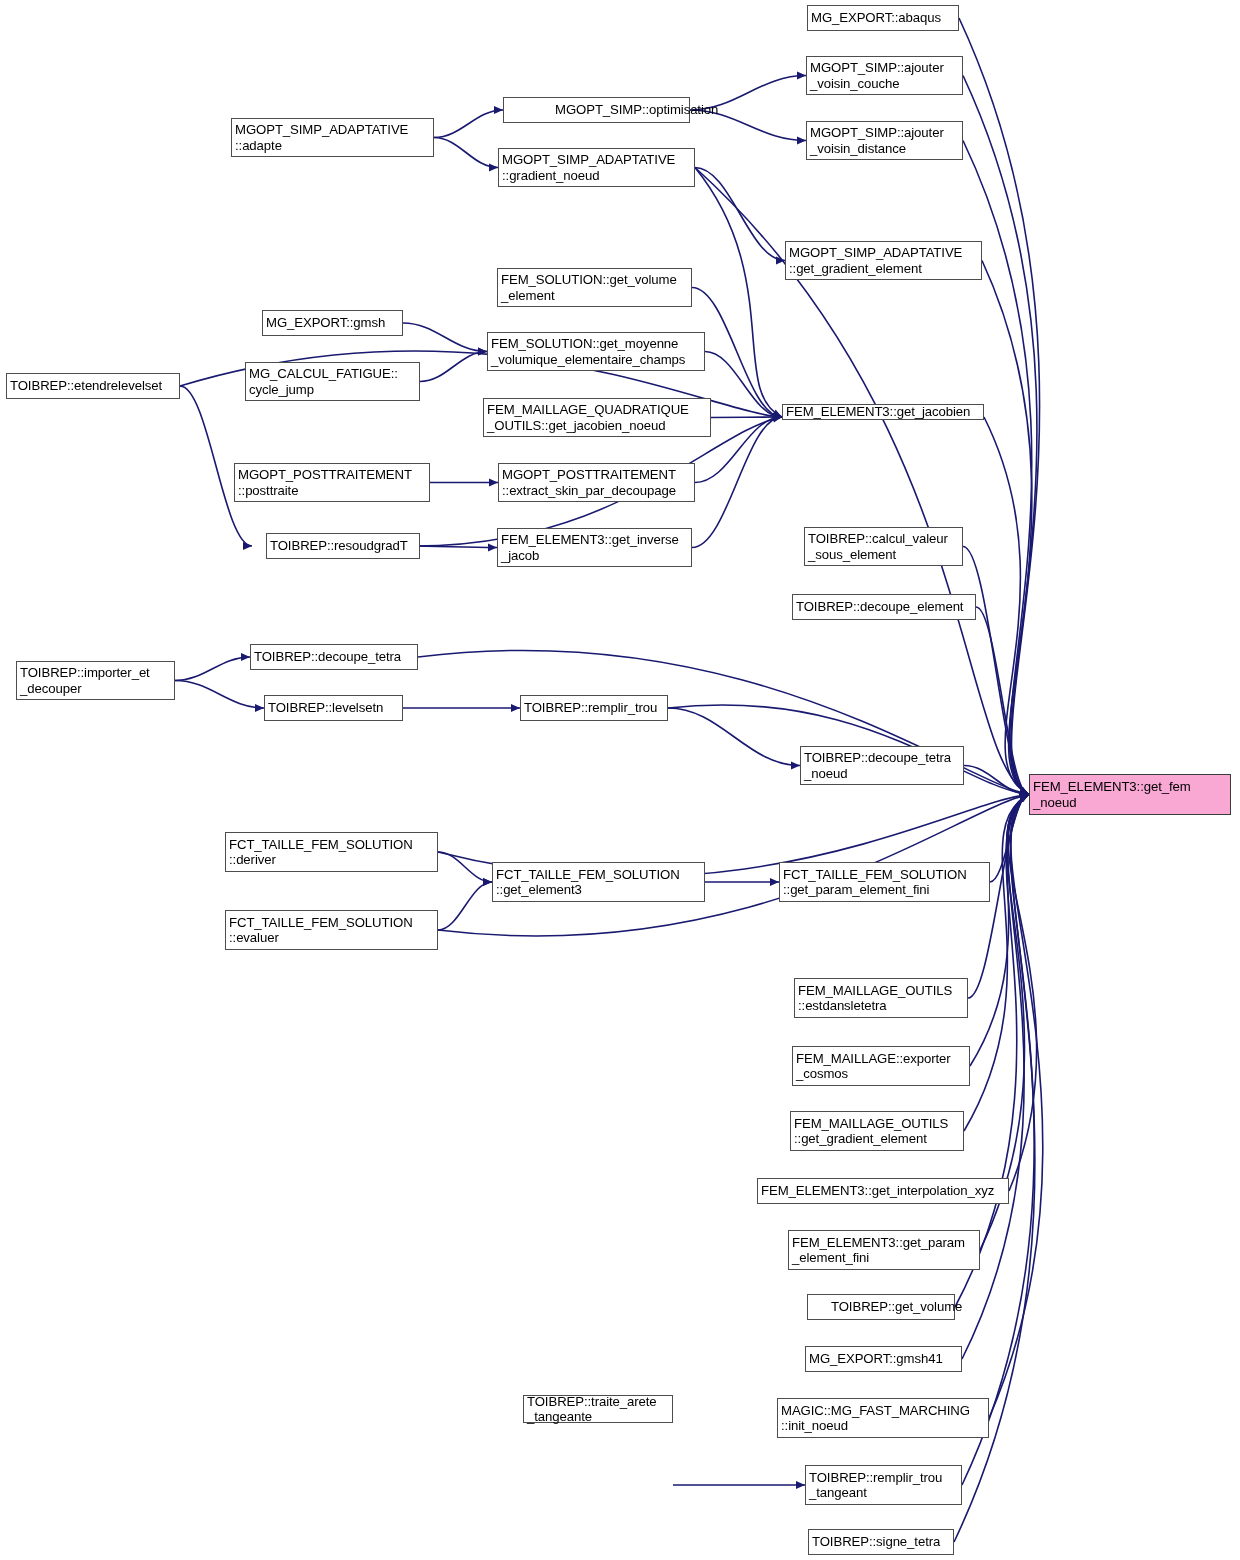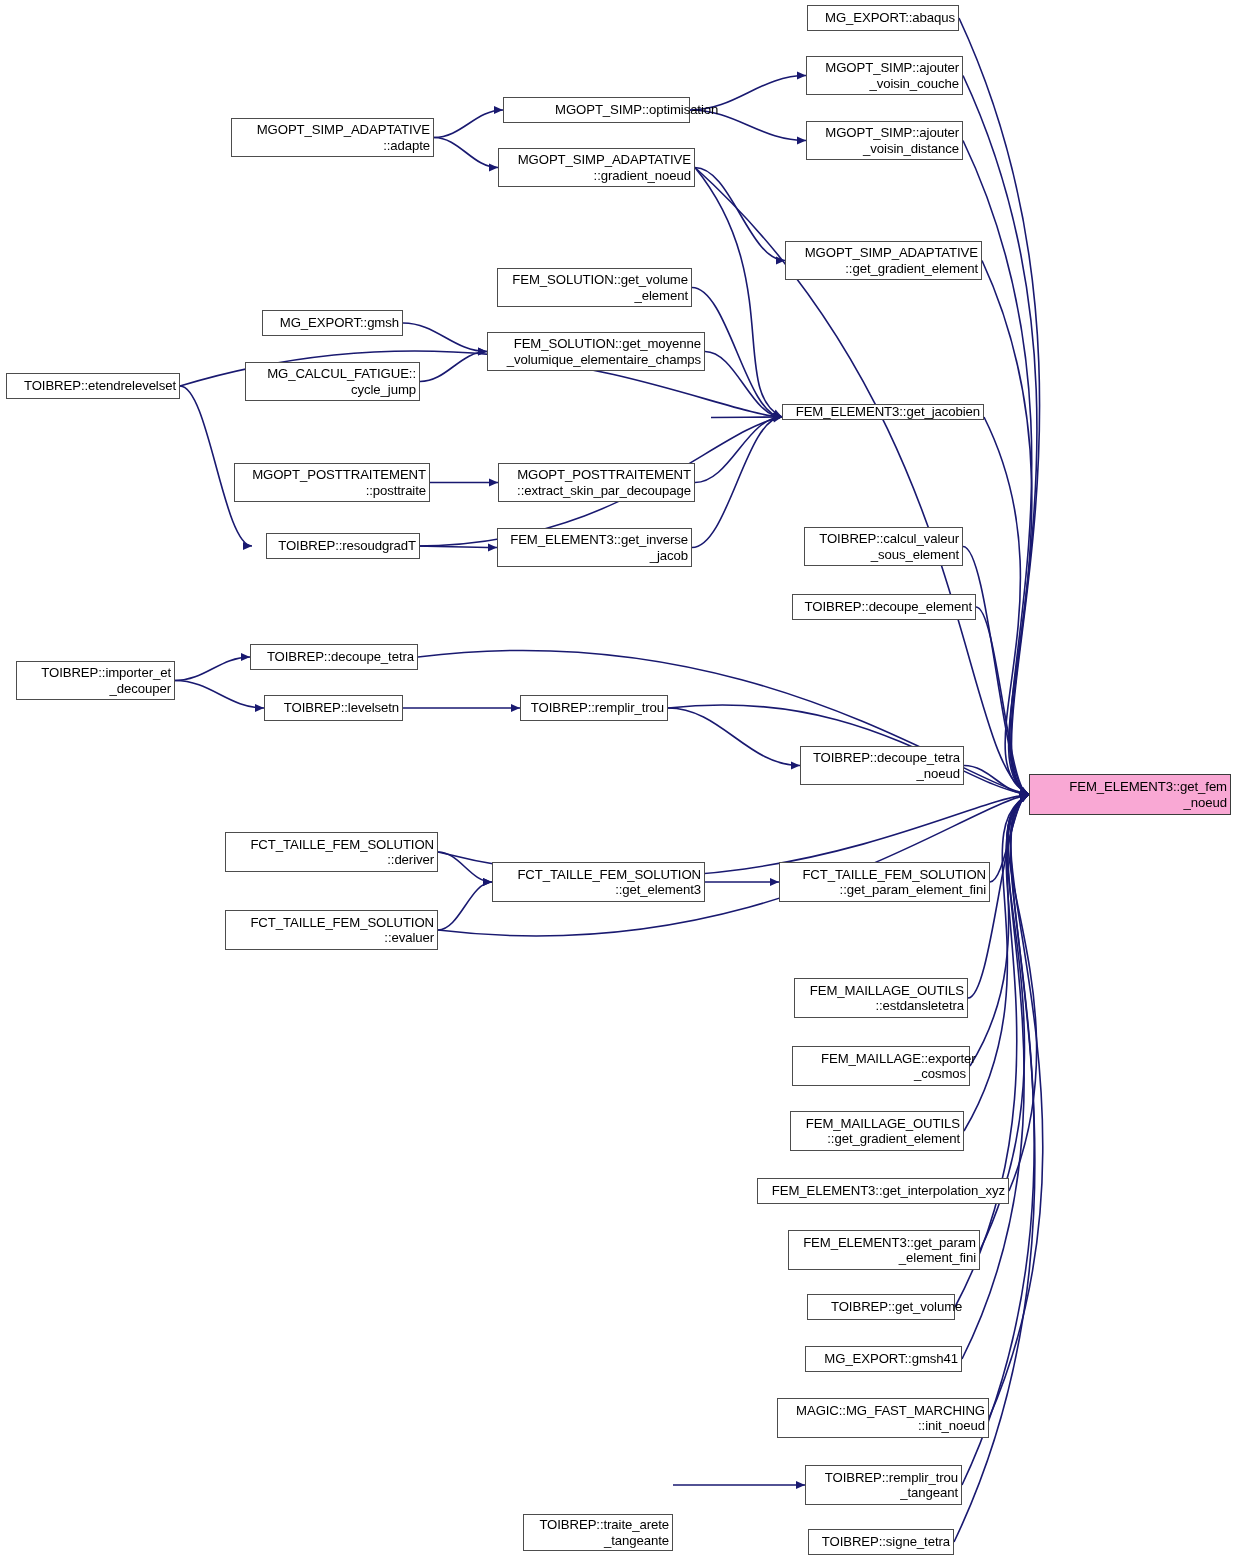--- a/index.html
+++ b/index.html
@@ -28,21 +28,21 @@
     position: absolute;
     box-sizing: border-box;
     border: 1px solid #4d4d4d;
     background: #ffffff;
     color: #000000;
     font-size: 13.2px;
     line-height: 15.5px;
     display: flex;
     align-items: center;
     justify-content: center;
-    text-align: right;
+    text-align: left;
     white-space: pre-line;
     letter-spacing: -0.1px;
     z-index: 5;
   }
   .node.highlight {
     background: #f9a8d4;
     border-color: #3b3b3b;
   }
   .node-label {
     display: block;
@@ -170,20 +170,22 @@
     <div class="node" style="left: 785px; top: 241px; width: 197px; height: 39px;"><span class="node-label">MGOPT_SIMP_ADAPTATIVE
 ::get_gradient_element</span></div>
     <div class="node" style="left: 6px; top: 373px; width: 174px; height: 26px;"><span class="node-label">TOIBREP::etendrelevelset</span></div>
     <div class="node" style="left: 497px; top: 268px; width: 195px; height: 39px;"><span class="node-label">FEM_SOLUTION::get_volume
 _element</span></div>
     <div class="node" style="left: 262px; top: 310px; width: 141px; height: 26px;"><span class="node-label">MG_EXPORT::gmsh</span></div>
     <div class="node" style="left: 245px; top: 362px; width: 175px; height: 39px;"><span class="node-label">MG_CALCUL_FATIGUE::
 cycle_jump</span></div>
     <div class="node" style="left: 487px; top: 332px; width: 218px; height: 39px;"><span class="node-label">FEM_SOLUTION::get_moyenne
 _volumique_elementaire_champs</span></div>
+    <div class="node" style="left: 483px; top: 398px; width: 228px; height: 39px;"><span class="node-label">FEM_MAILLAGE_QUADRATIQUE
+_OUTILS::get_jacobien_noeud</span></div>
     <div class="node" style="left: 782px; top: 404px; width: 202px; height: 16px;"><span class="node-label">FEM_ELEMENT3::get_jacobien</span></div>
     <div class="node" style="left: 234px; top: 463px; width: 196px; height: 39px;"><span class="node-label">MGOPT_POSTTRAITEMENT
 ::posttraite</span></div>
     <div class="node" style="left: 498px; top: 463px; width: 197px; height: 39px;"><span class="node-label">MGOPT_POSTTRAITEMENT
 ::extract_skin_par_decoupage</span></div>
     <div class="node" style="left: 266px; top: 533px; width: 154px; height: 26px;"><span class="node-label">TOIBREP::resoudgradT</span></div>
     <div class="node" style="left: 497px; top: 528px; width: 195px; height: 39px;"><span class="node-label">FEM_ELEMENT3::get_inverse
 _jacob</span></div>
     <div class="node" style="left: 804px; top: 527px; width: 159px; height: 39px;"><span class="node-label">TOIBREP::calcul_valeur
 _sous_element</span></div>
@@ -200,29 +202,29 @@
     <div class="node" style="left: 225px; top: 832px; width: 213px; height: 40px;"><span class="node-label">FCT_TAILLE_FEM_SOLUTION
 ::deriver</span></div>
     <div class="node" style="left: 492px; top: 862px; width: 213px; height: 40px;"><span class="node-label">FCT_TAILLE_FEM_SOLUTION
 ::get_element3</span></div>
     <div class="node" style="left: 779px; top: 862px; width: 211px; height: 40px;"><span class="node-label">FCT_TAILLE_FEM_SOLUTION
 ::get_param_element_fini</span></div>
     <div class="node" style="left: 225px; top: 910px; width: 213px; height: 40px;"><span class="node-label">FCT_TAILLE_FEM_SOLUTION
 ::evaluer</span></div>
     <div class="node" style="left: 794px; top: 978px; width: 174px; height: 40px;"><span class="node-label">FEM_MAILLAGE_OUTILS
 ::estdansletetra</span></div>
-    <div class="node" style="left: 792px; top: 1046px; width: 178px; height: 40px; padding-left: 25px;"><span class="node-label">FEM_MAILLAGE::exporter
+    <div class="node" style="left: 792px; top: 1046px; width: 178px; height: 40px;"><span class="node-label">FEM_MAILLAGE::exporter
 _cosmos</span></div>
     <div class="node" style="left: 790px; top: 1111px; width: 174px; height: 40px;"><span class="node-label">FEM_MAILLAGE_OUTILS
 ::get_gradient_element</span></div>
     <div class="node" style="left: 757px; top: 1178px; width: 252px; height: 26px;"><span class="node-label">FEM_ELEMENT3::get_interpolation_xyz</span></div>
     <div class="node" style="left: 788px; top: 1230px; width: 192px; height: 40px;"><span class="node-label">FEM_ELEMENT3::get_param
 _element_fini</span></div>
     <div class="node" style="left: 807px; top: 1294px; width: 148px; height: 26px; padding-left: 20px;"><span class="node-label">TOIBREP::get_volume</span></div>
     <div class="node" style="left: 805px; top: 1346px; width: 157px; height: 26px;"><span class="node-label">MG_EXPORT::gmsh41</span></div>
     <div class="node" style="left: 777px; top: 1398px; width: 212px; height: 40px;"><span class="node-label">MAGIC::MG_FAST_MARCHING
 ::init_noeud</span></div>
-    <div class="node" style="left: 523px; top: 1514px; width: 150px; height: 37px;"><span class="node-label">TOIBREP::traite_arete
+    <div class="node" style="left: 523px; top: 1395px; width: 150px; height: 28px;"><span class="node-label">TOIBREP::traite_arete
 _tangeante</span></div>
     <div class="node" style="left: 805px; top: 1465px; width: 157px; height: 40px;"><span class="node-label">TOIBREP::remplir_trou
 _tangeant</span></div>
     <div class="node" style="left: 808px; top: 1529px; width: 146px; height: 26px;"><span class="node-label">TOIBREP::signe_tetra</span></div>
   </div>
 
 </body></html>

